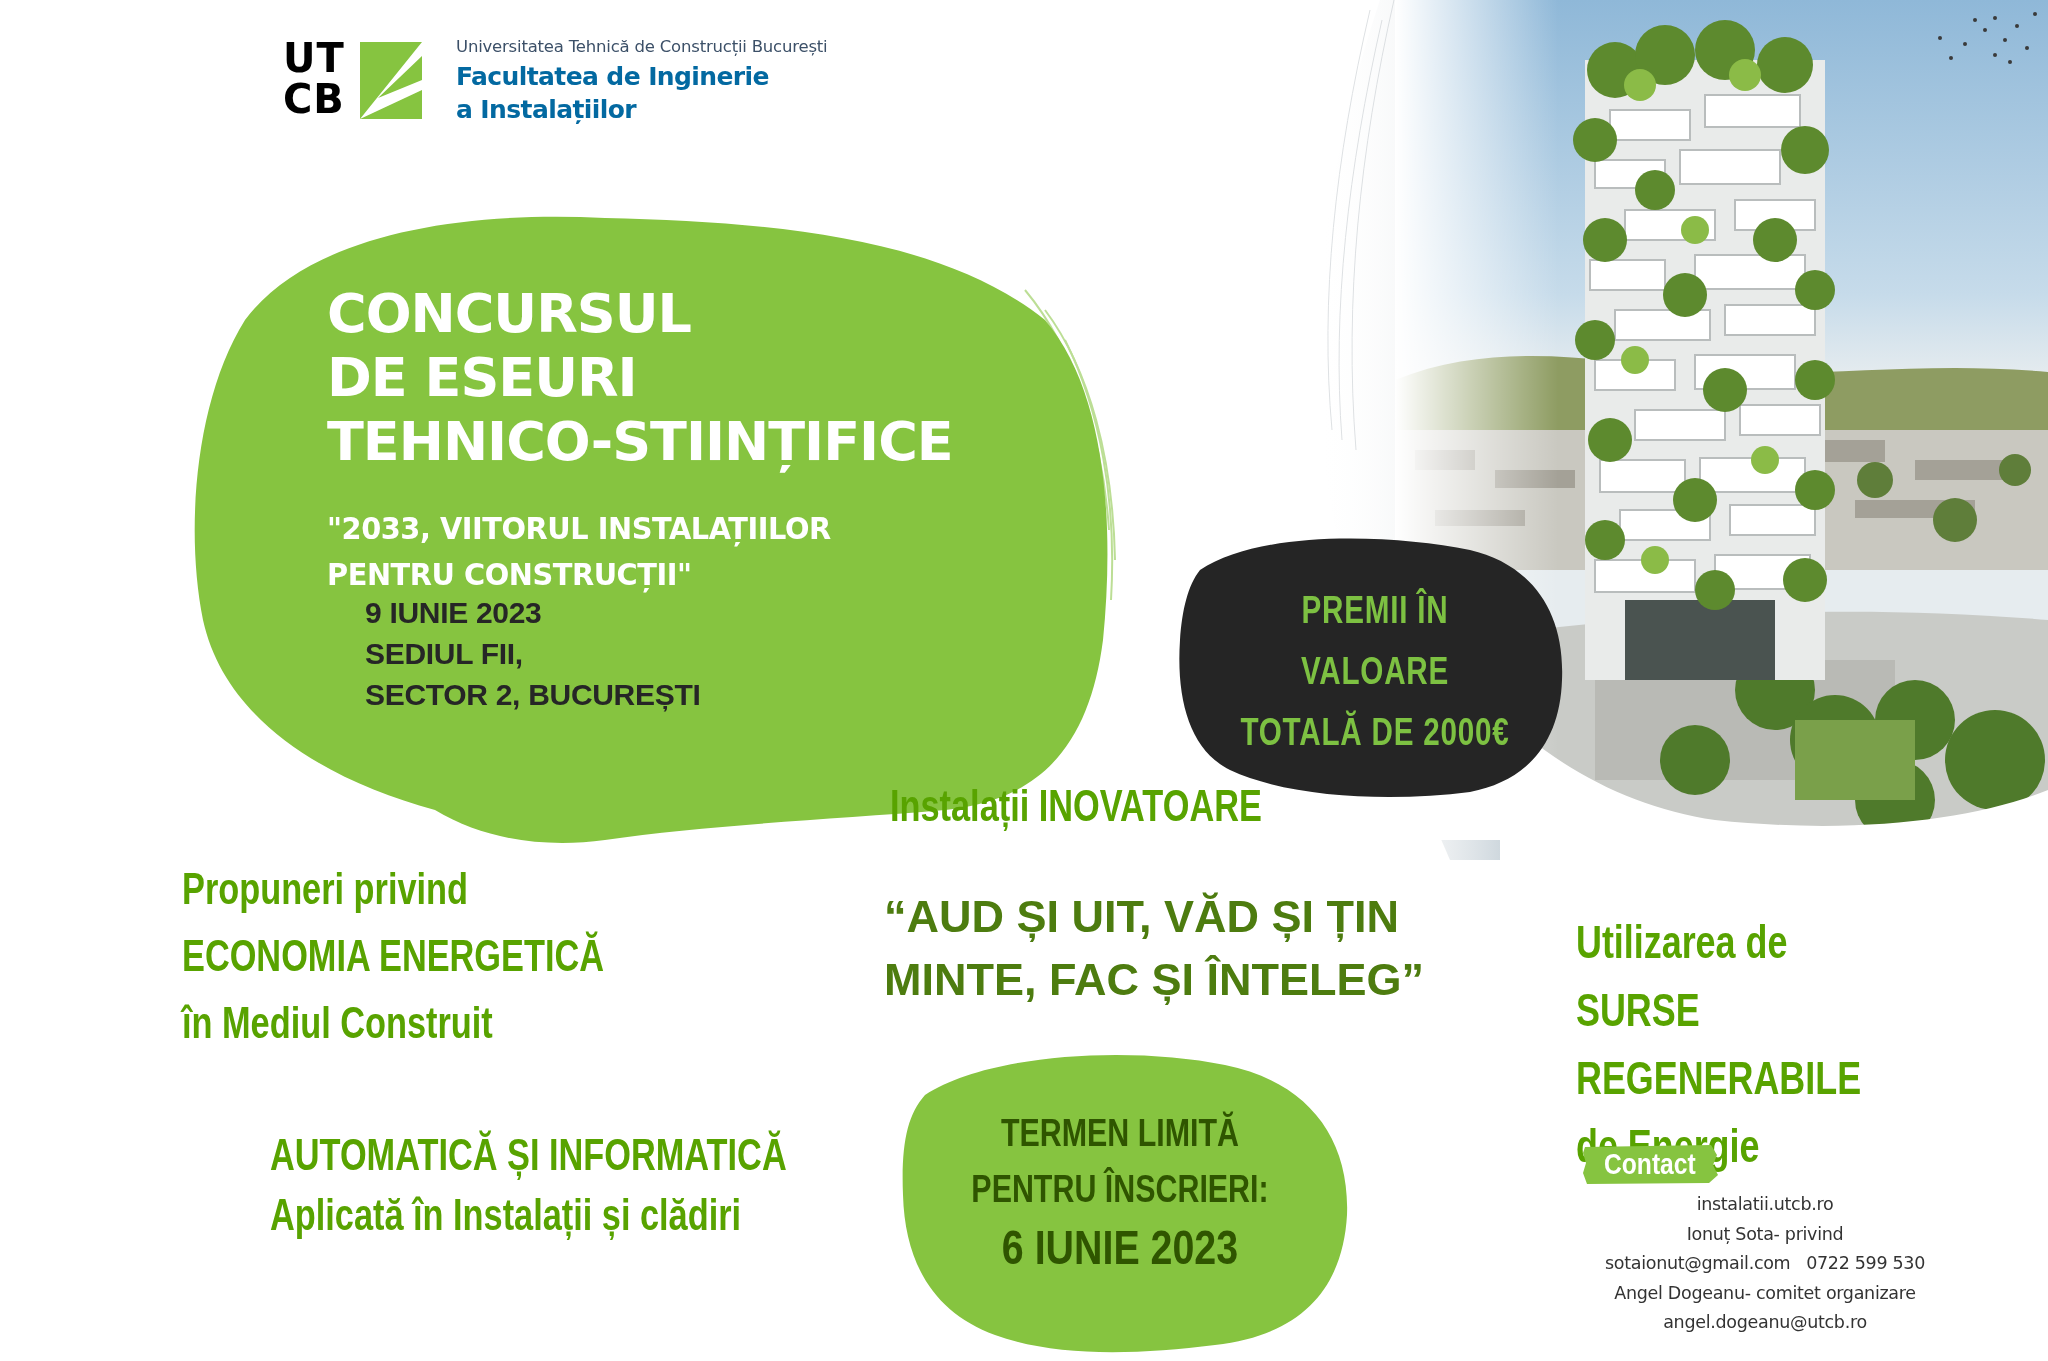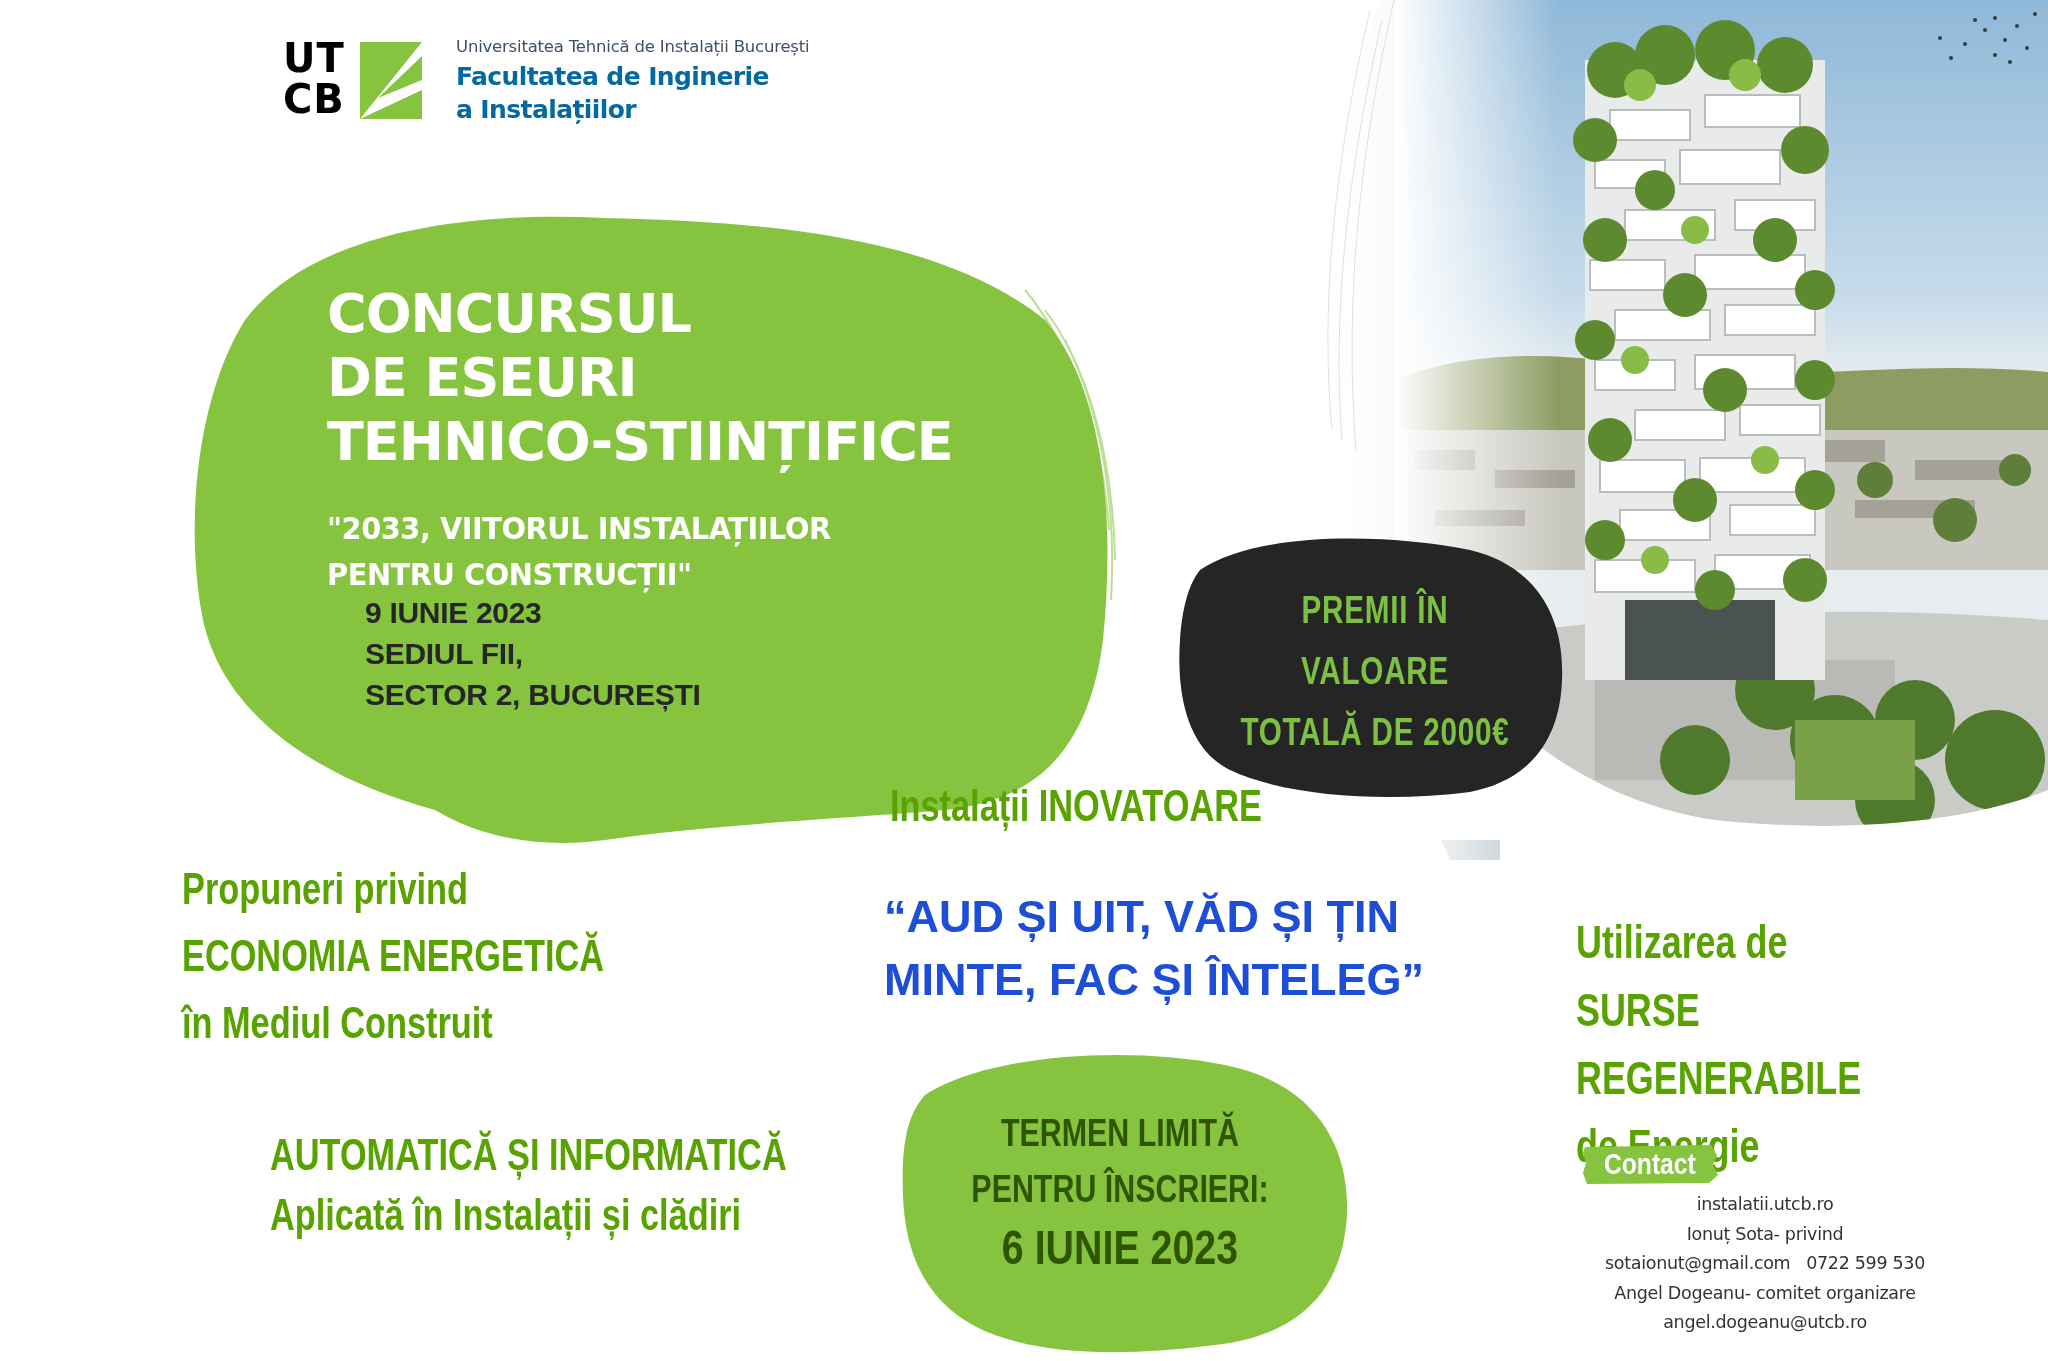--- a/index.html
+++ b/index.html
@@ -40,21 +40,21 @@
     transform:scaleX(0.78); transform-origin:center top; letter-spacing:1px; }
 
   
   .green-cond { color:#58a300; font-weight:bold; font-family:"Liberation Sans", sans-serif;
     transform:scaleX(0.78); transform-origin:left top; }
   .topic-innov { left:890px; top:780px; font-size:44px; line-height:52px; }
   .topic-econ { left:182px; top:855px; font-size:44px; line-height:67px; }
   .topic-auto { left:270px; top:1125px; font-size:44px; line-height:60px; }
   .topic-renew { left:1576px; top:908px; font-size:46px; line-height:68px; }
 
-  .quote { left:884px; top:885px; color:#1d4ed8; font-weight:bold;
+  .quote { left:884px; top:885px; color:#4d7c0f; font-weight:bold;
     font-family:"Liberation Sans", sans-serif; font-size:45px; line-height:63px; letter-spacing:0px; }
 
   
   .blob-deadline { left:885px; top:1045px; width:470px; height:316px; }
   .deadline { left:930px; top:1105px; width:380px; text-align:center; color:#2f5500;
     font-weight:bold; font-family:"Liberation Sans", sans-serif; }
   .deadline .l1, .deadline .l2 { font-size:38px; line-height:56px; display:block;
     transform:scaleX(0.8); }
   .deadline .l3 { font-size:48px; line-height:62px; display:block; transform:scaleX(0.82); }
 
@@ -73,21 +73,21 @@
 <div class="abs logo-mark">
   <div>UT</div>
   <div>CB</div>
 </div>
 <div class="abs logo-square">
   <svg width="62" height="77" viewBox="0 0 62 77">
     <rect x="0" y="0" width="62" height="77" fill="#86c440"></rect>
     <polygon points="62,0 62,14 18,56 62,38 62,48 0,77" fill="#ffffff"></polygon>
   </svg>
 </div>
-<div class="abs logo-text-small">Universitatea Tehnică de Instalații București</div>
+<div class="abs logo-text-small">Universitatea Tehnică de Construcții București</div>
 <div class="abs logo-text-big">
   <div>Facultatea de Inginerie</div>
   <div>a Instalațiilor</div>
 </div>
 
 <div class="abs photo-brush-left">
   <svg width="380" height="860" viewBox="0 0 380 860">
     <defs>
       <linearGradient id="fadeL" x1="0" x2="1" y1="0" y2="0">
         <stop offset="0" stop-color="#ffffff" stop-opacity="0"></stop>

